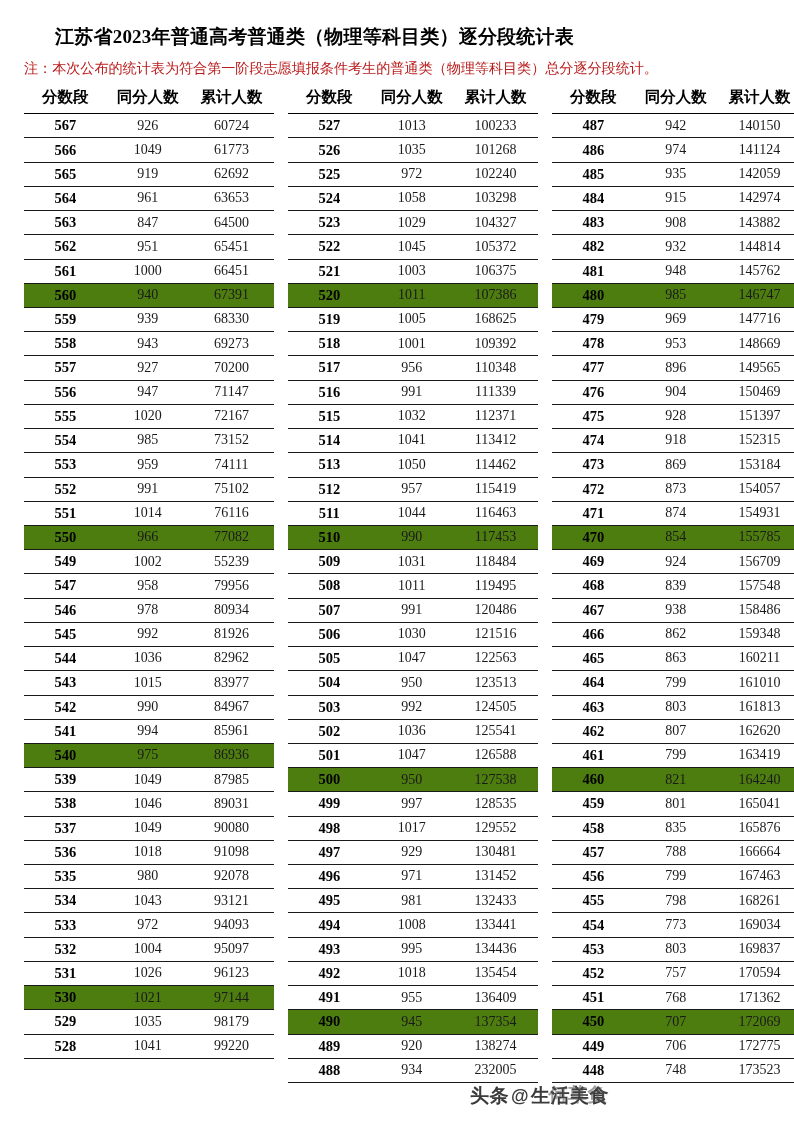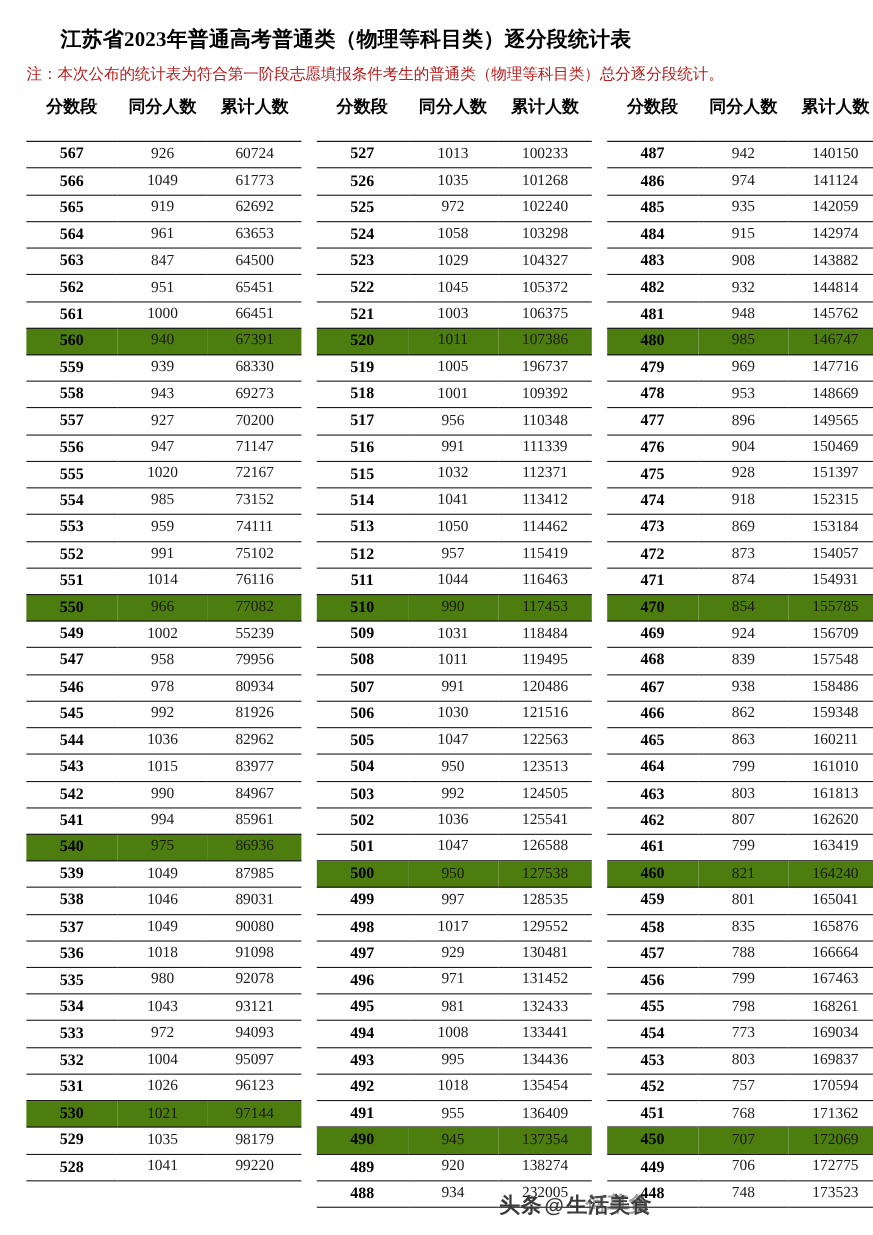--- a/index.html
+++ b/index.html
@@ -56,21 +56,21 @@
   .col:first-child { margin-left: 24px; }
   table.seg {
     border-collapse: collapse;
     width: 100%;
     table-layout: fixed;
   }
   table.seg th {
     font-size: 15.5px;
     font-weight: bold;
     color: #000;
-    padding: 0 0 20px 0;
+    padding: 0 0 5px 0;
     text-align: center;
     border: none;
     letter-spacing: 0px;
     font-family: "Liberation Serif", "DejaVu Serif", serif;
   }
   table.seg thead tr {
     border-bottom: 1.6px solid #000;
   }
   table.seg td {
     font-size: 14px;
@@ -89,21 +89,21 @@
   }
   table.seg tr.shaded td {
     background: #4d7c0f;
   }
   col.c-score { width: 33%; }
   col.c-same  { width: 33%; }
   col.c-cum   { width: 34%; }
 
   .watermark {
     position: absolute;
-    right: 36px;
+    right: 20px;
     bottom: 14px;
     font-size: 19px;
     font-weight: bold;
     color: #3a3a3a;
     letter-spacing: 0.5px;
     font-family: "Liberation Sans", "DejaVu Sans", sans-serif;
     display: flex;
     align-items: center;
     gap: 2px;
     white-space: nowrap;
@@ -397,21 +397,21 @@
               <td>106375</td>
             </tr>
             <tr class="shaded">
               <td class="score">520</td>
               <td>1011</td>
               <td>107386</td>
             </tr>
             <tr>
               <td class="score">519</td>
               <td>1005</td>
-              <td>196737</td>
+              <td>168625</td>
             </tr>
             <tr>
               <td class="score">518</td>
               <td>1001</td>
               <td>109392</td>
             </tr>
             <tr>
               <td class="score">517</td>
               <td>956</td>
               <td>110348</td>

